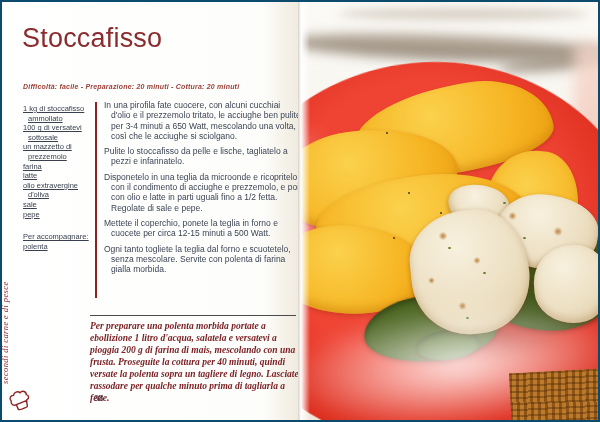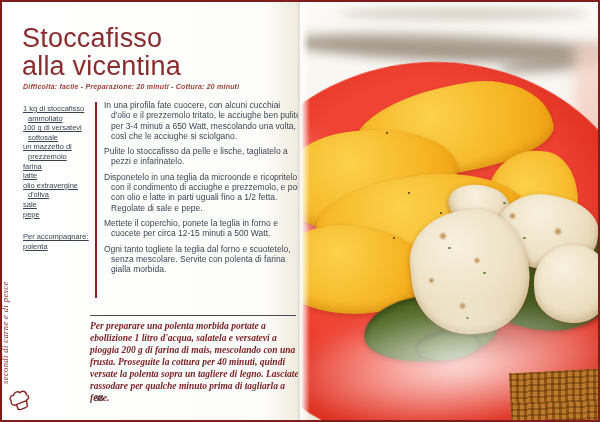--- a/index.html
+++ b/index.html
@@ -1,18 +1,18 @@
 <!DOCTYPE html>
 <html><head>
 <meta charset="utf-8">
 <style>
   html,body{margin:0;padding:0;background:#e9e9e9;}
   .book{
     position:relative;width:600px;height:422px;box-sizing:border-box;
-    border:2px solid #7f1d1d;background:#fdfdfb;overflow:hidden;
+    border:2px solid #0c4a6e;background:#fdfdfb;overflow:hidden;
     font-family:"Liberation Sans",sans-serif;
   }
   
   .left-page{position:absolute;left:0;top:0;width:296px;height:418px;
     background:linear-gradient(90deg,#ffffff 0%,#fdfdfb 88%,#f0ebdf 100%);}
   .side-label{
     position:absolute;left:8px;bottom:36px;transform:rotate(-90deg);
     transform-origin:0 100%;white-space:nowrap;
     font:italic 8.5px "Liberation Serif",serif;color:#8c2322;letter-spacing:.4px;
   }
@@ -108,21 +108,20 @@
 
     <div class="chef-hat">
       <svg width="26" height="24" viewBox="0 0 26 24">
         <path d="M8.2 14.5 C4.6 14.8 2.6 11.9 4.1 9.4 C2.3 6.6 5 3.6 7.9 4.6 C9 1.6 13.4 1.2 14.9 3.8 C17.8 2 21.3 4.4 20.4 7.4 C23 8.6 22.4 12.3 19.3 12.6 L18.8 14.2" fill="none" stroke="#8c2322" stroke-width="1.4" stroke-linecap="round"></path>
         <path d="M8 14.2 L18.9 13.2 L18.3 18.8 C18.2 19.8 8.9 20.6 8.7 19.4 Z" fill="none" stroke="#8c2322" stroke-width="1.4" stroke-linejoin="round"></path>
       </svg>
     </div>
 
     <h1 class="title" style="margin:0;">
       <span>Stoccafisso</span><br>
-      <span>alla vicentina</span>
     </h1>
 
     <div class="meta">Difficoltà: facile - Preparazione: 20 minuti - Cottura: 20 minuti</div>
 
     <div class="ingredients">
       <div class="ing-item">1 kg di stoccafisso ammollato</div>
       <div class="ing-item">100 g di versatevi sottosale</div>
       <div class="ing-item">un mazzetto di prezzemolo</div>
       <div class="ing-item">farina</div>
       <div class="ing-item">latte</div>

